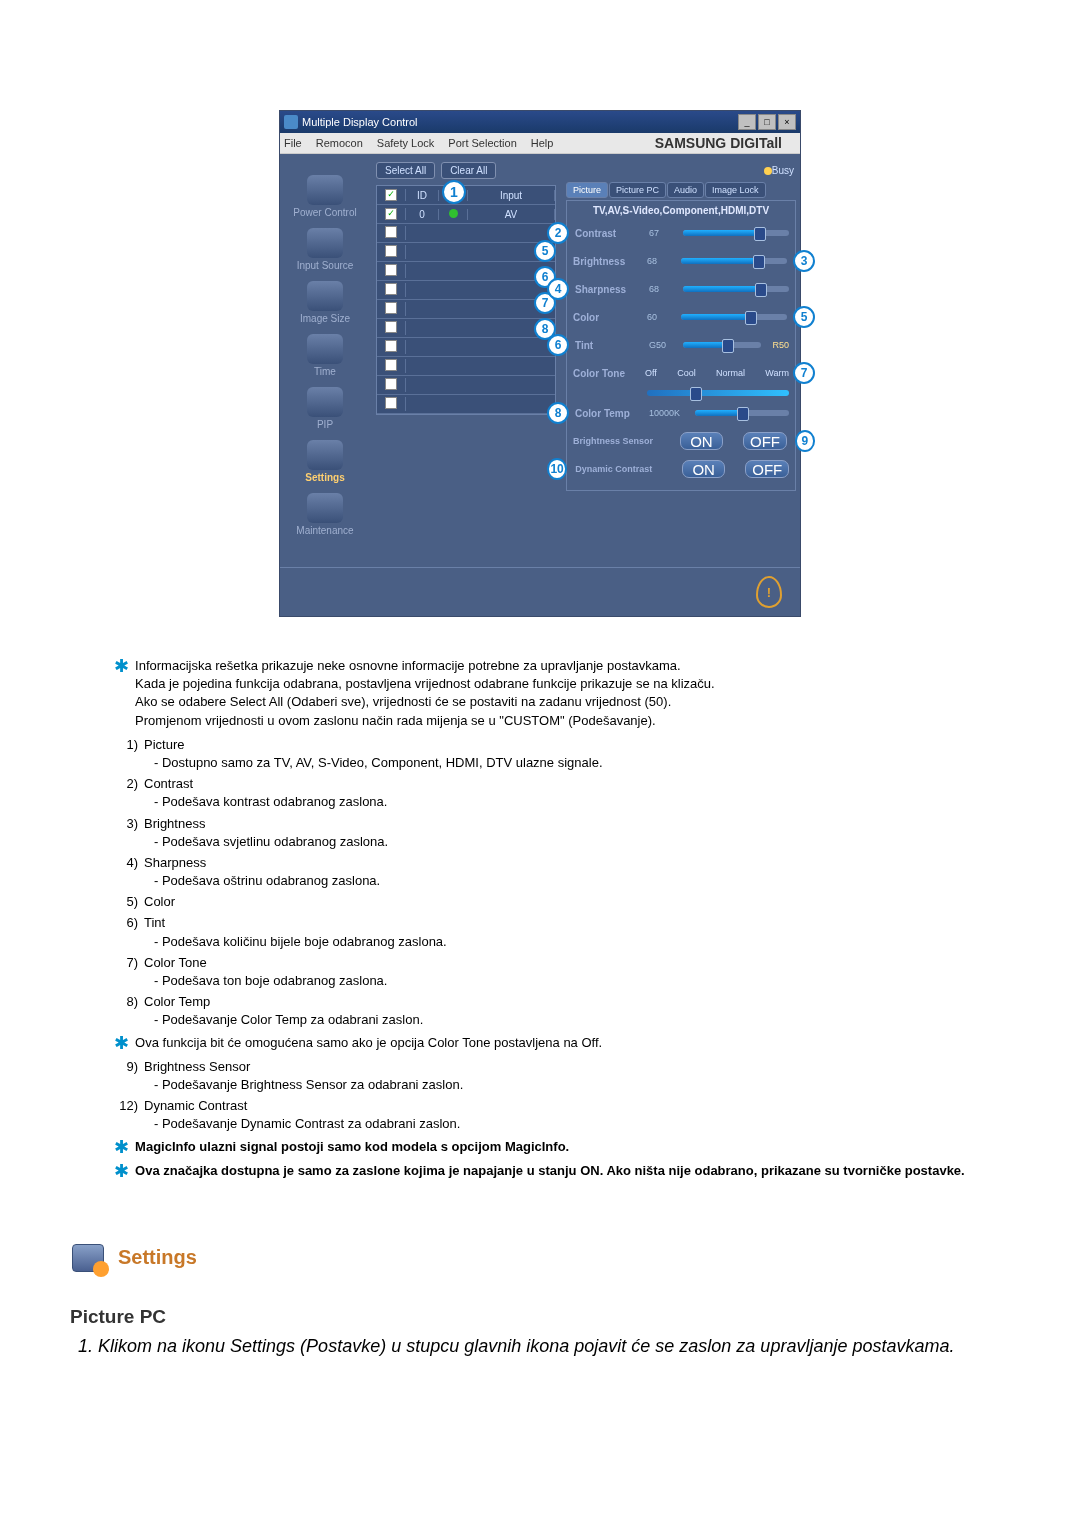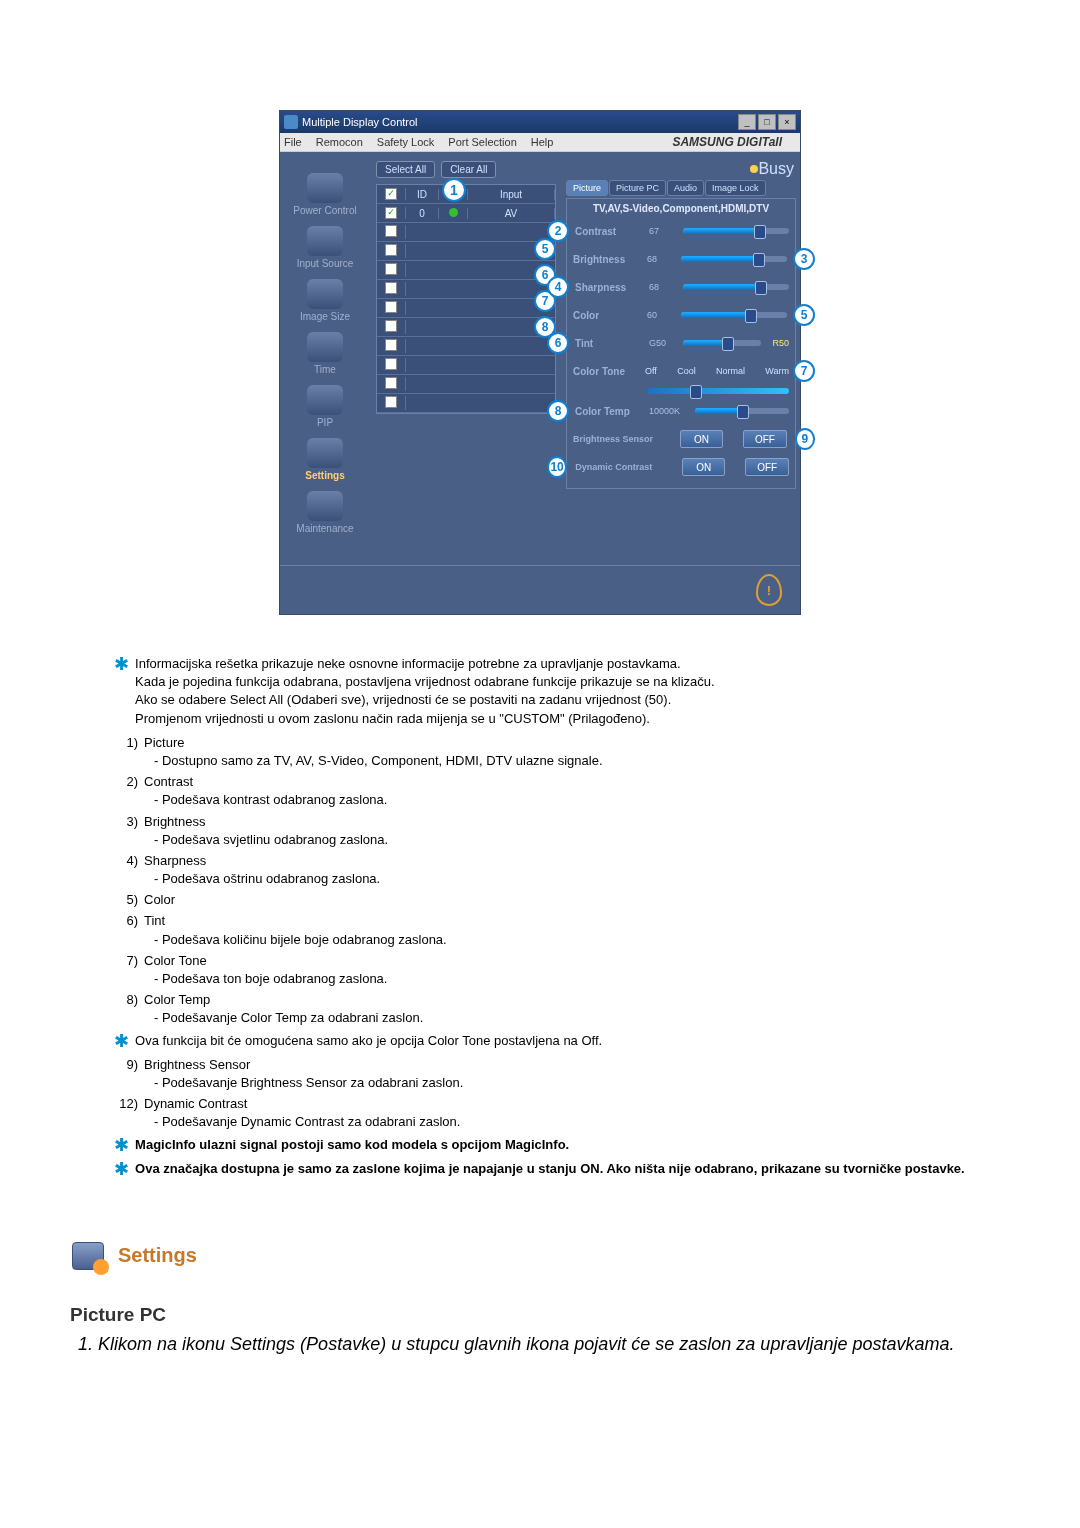--- a/index.html
+++ b/index.html
@@ -52,22 +52,21 @@
     background: #e8e8e8;
     font-size: 11px;
     padding: 2px 4px;
     border-bottom: 1px solid #ccc;
     display: flex;
     align-items: center;
   }
   .menubar span { margin-right: 14px; color: #333; }
   .brand {
     margin-left: auto;
-    font-size: 12px;
-    font-style: italic;
+    font-size: 14px;
     color: #2a4a8a;
     font-weight: bold;
   }
   .app-body {
     display: flex;
     background: #4a5f85;
   }
   .sidebar {
     width: 90px;
     background: #4a5f85;
@@ -95,21 +94,21 @@
   }
   .toolbar { display: flex; gap: 6px; margin-bottom: 6px; align-items: center; }
   .tool-btn {
     background: #3a5078;
     border: 1px solid #8090b0;
     color: #cfe0ff;
     font-size: 10px;
     padding: 2px 8px;
     border-radius: 3px;
   }
-  .busy-wrap { margin-left: auto; font-size: 16px; color: #cfe0ff; display: flex; align-items: center; }
+  .busy-wrap { margin-left: auto; font-size: 10px; color: #cfe0ff; display: flex; align-items: center; }
   .busy-dot { width: 8px; height: 8px; background: #ffd050; border-radius: 50%; display: inline-block; }
   .grid {
     background: #3a5078;
     border: 1px solid #6a80a8;
     width: 178px;
     font-size: 10px;
     color: #cfe0ff;
   }
   .grid-row { display: flex; border-bottom: 1px solid #5a7098; height: 18px; align-items: center; }
   .grid-cell { border-right: 1px solid #5a7098; padding: 0 4px; text-align: center; }
@@ -158,23 +157,23 @@
   .tone-opts { flex: 1; display: flex; justify-content: space-between; font-size: 9px; }
   .tone-bar { height: 6px; background: linear-gradient(90deg,#2070c0,#30c0ff); border-radius: 3px; margin: 2px 0 6px 74px; position: relative; }
   .tone-thumb { position: absolute; top: -3px; left: 30%; width: 10px; height: 12px; background: #2a4a8a; border: 1px solid #a8c0e0; border-radius: 2px; }
   .toggle-row { display: flex; align-items: center; gap: 8px; margin-bottom: 6px; }
   .toggle-row .param-label { width: 96px; font-size: 9px; }
   .toggle-btn {
     width: 46px; height: 16px;
     background: linear-gradient(#5a80b8,#3a6098);
     border: 1px solid #8aa0c8;
     color: #fff;
-    font-size: 10px;
+    font-size: 15px;
     display: inline-flex; align-items: center; justify-content: center;
-    border-radius: 2px;
+    border-radius: 7px;
     margin-left: 12px;
   }
   .callout {
     width: 18px; height: 18px;
     background: #fff;
     border: 2px solid #1080d0;
     border-radius: 50%;
     color: #1080d0;
     font-weight: bold;
     font-size: 12px;
@@ -444,21 +443,21 @@
     </div>
   </div>
 
   <div class="desc-block">
     <div class="star-row">
         <span class="star">✱</span>
       <div class="star-text">
         <div>Informacijska rešetka prikazuje neke osnovne informacije potrebne za upravljanje postavkama.</div>
         <div>Kada je pojedina funkcija odabrana, postavljena vrijednost odabrane funkcije prikazuje se na klizaču.</div>
         <div>Ako se odabere Select All (Odaberi sve), vrijednosti će se postaviti na zadanu vrijednost (50).</div>
-        <div>Promjenom vrijednosti u ovom zaslonu način rada mijenja se u "CUSTOM" (Prilagođeno).</div>
+        <div>Promjenom vrijednosti u ovom zaslonu način rada mijenja se u "CUSTOM" (Podešavanje).</div>
       </div>
     </div>
 
     <div class="num-row">
         <span class="num-col">1)</span>
         <div class="num-body"><span>Picture</span><div class="sub">- Dostupno samo za TV, AV, S-Video, Component, HDMI, DTV ulazne signale.</div></div>
       </div>
     <div class="num-row">
         <span class="num-col">2)</span>
         <div class="num-body"><span>Contrast</span><div class="sub">- Podešava kontrast odabranog zaslona.</div></div>

